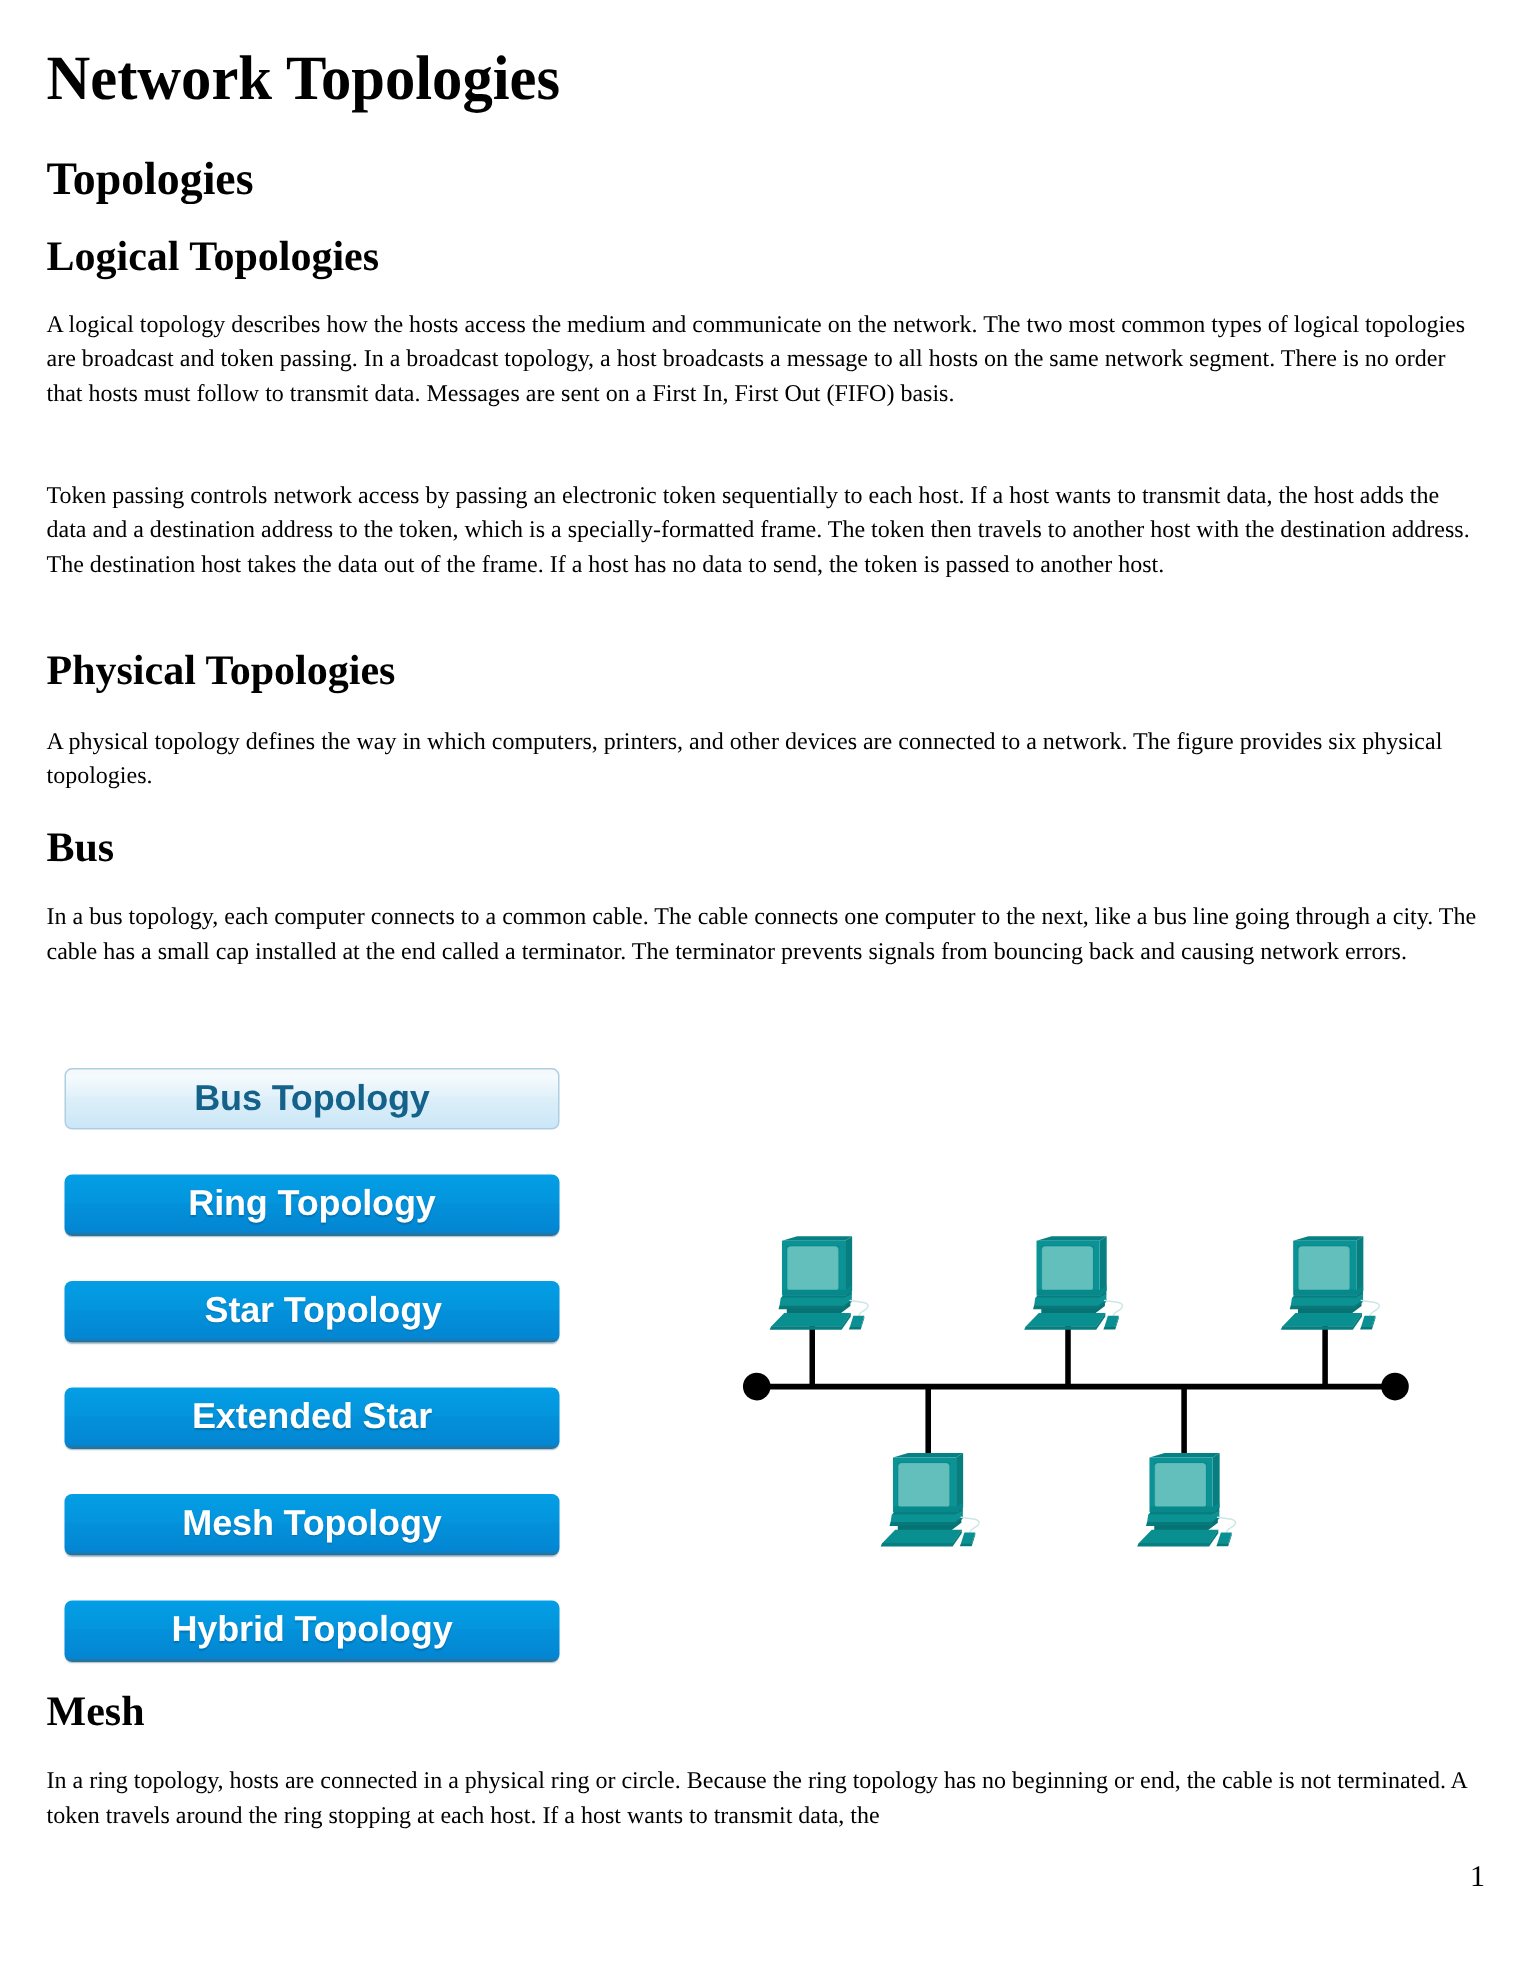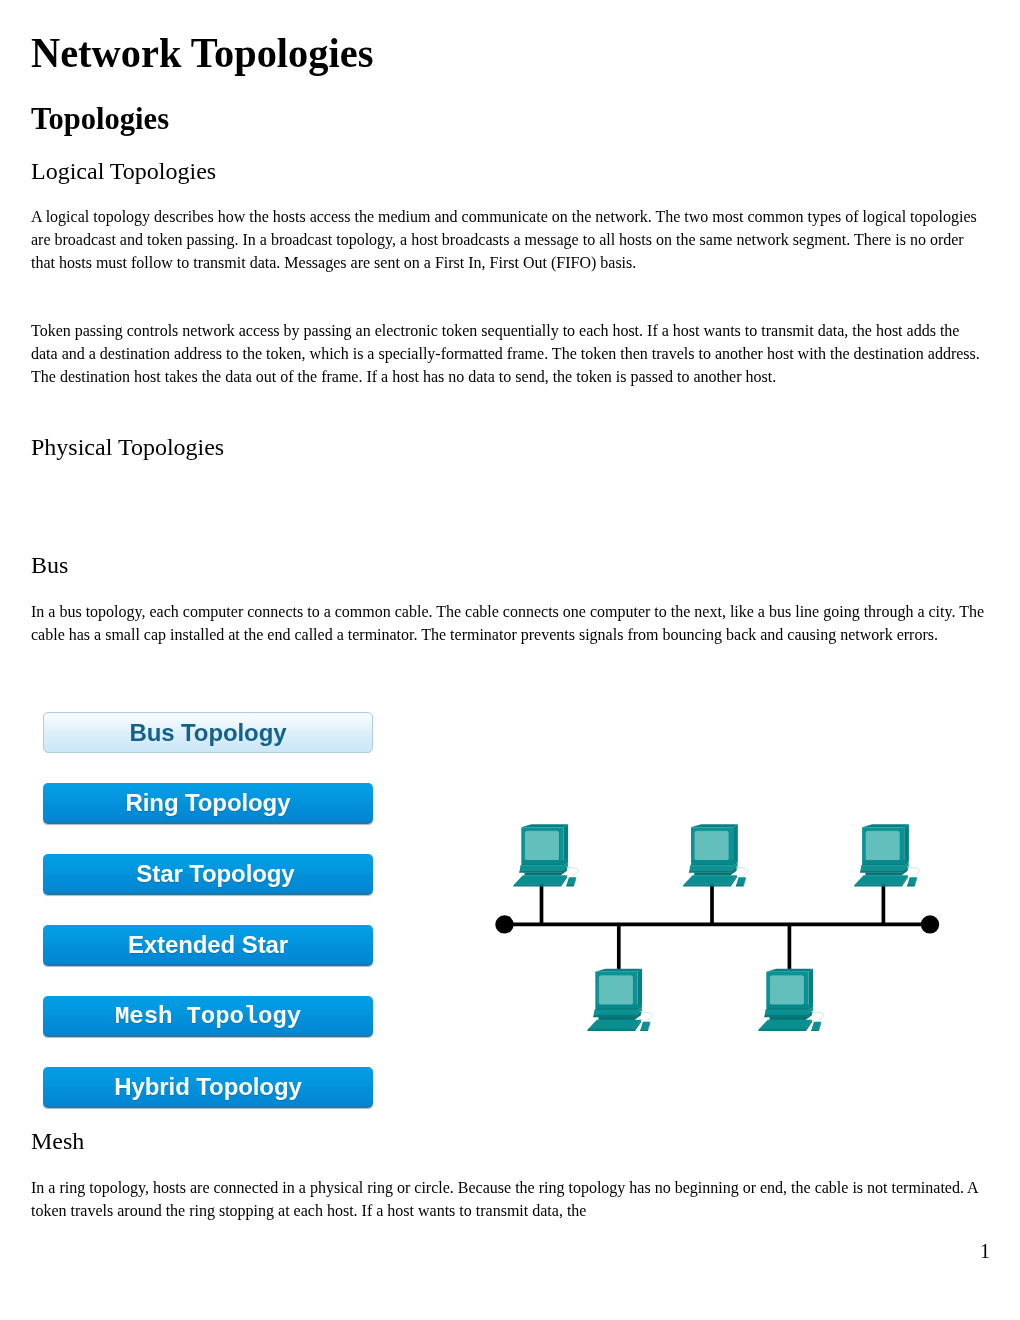--- a/index.html
+++ b/index.html
@@ -6,21 +6,21 @@
   html, body { margin:0; padding:0; background:#ffffff; }
   body {
     width:1020px; height:1320px;
     font-family:"Liberation Serif", serif;
     color:#000000;
     font-size:20px;
   }
   .page { position:relative; width:1020px; height:1320px; overflow:hidden; background:#fff;border-radius:25px; }
   h1.title { font-size:42px; font-weight:bold; margin:0; line-height:46px; transform:scaleX(0.962); transform-origin:left top; }
   h2.sub { font-size:31px; font-weight:bold; margin:0; line-height:34px; transform:scaleX(0.985); transform-origin:left top; }
-  h3.hd { font-size:24px; font-weight:normal; margin:0; line-height:23px; }
+  h3.hd { font-size:28px; font-weight:bold; margin:0; line-height:23px; }
   p.body { font-size:16px; line-height:23px; margin:0; text-align:left; }
   .pagenum { position:absolute; font-size:20px; line-height:23px; }
   .abs { position:absolute; left:31px; }
 
   
   .figure { position:absolute; left:0; top:15px; width:832px; height:1320px; pointer-events:none; }
   .btnlist { position:absolute; left:43px; top:697px; width:330px; }
   .tbtn {
     position:absolute; left:0; width:330px; height:41px;
     border-radius:5px;
@@ -53,20 +53,21 @@
   <h2 class="sub abs" style="top:102px">Topologies</h2>
 
   <h3 class="hd abs" style="top:160px">Logical Topologies</h3>
 
   <p class="body abs" style="top:205px; width:958px">A logical topology describes how the hosts access the medium and communicate on the network. The two most common types of logical topologies are broadcast and token passing. In a broadcast topology, a host broadcasts a message to all hosts on the same network segment. There is no order that hosts must follow to transmit data. Messages are sent on a First In, First Out (FIFO) basis.</p>
 
   <p class="body abs" style="top:319px; width:958px">Token passing controls network access by passing an electronic token sequentially to each host. If a host wants to transmit data, the host adds the data and a destination address to the token, which is a specially-formatted frame. The token then travels to another host with the destination address. The destination host takes the data out of the frame. If a host has no data to send, the token is passed to another host.</p>
 
   <h3 class="hd abs" style="top:436px">Physical Topologies</h3>
 
+  <p class="body abs" style="top:483px; width:958px">A physical topology defines the way in which computers, printers, and other devices are connected to a network. The figure provides six physical topologies.</p>
 
   <h3 class="hd abs" style="top:554px">Bus</h3>
 
   <p class="body abs" style="top:600px; width:958px">In a bus topology, each computer connects to a common cable. The cable connects one computer to the next, like a bus line going through a city. The cable has a small cap installed at the end called a terminator. The terminator prevents signals from bouncing back and causing network errors.</p>
 
   <h3 class="hd abs" style="top:1130px">Mesh</h3>
 
   <p class="body abs" style="top:1176px; width:958px">In a ring topology, hosts are connected in a physical ring or circle. Because the ring topology has no beginning or end, the cable is not terminated. A token travels around the ring stopping at each host. If a host wants to transmit data, the</p>
 
   <div class="figure">
@@ -76,21 +77,21 @@
         </div>
         <div class="tbtn normal" style="top: 70.9px;">
           <span>Ring Topology</span>
         </div>
         <div class="tbtn normal" style="top: 141.8px; padding-left: 15px;">
           <span>Star Topology</span>
         </div>
         <div class="tbtn normal" style="top: 212.7px;">
           <span>Extended Star</span>
         </div>
-        <div class="tbtn normal" style="top: 283.6px; font-family: Liberation Mono, monospace;">
+        <div class="tbtn normal" style="top: 283.6px;">
           <span>Mesh Topology</span>
         </div>
         <div class="tbtn normal" style="top: 354.5px;">
           <span>Hybrid Topology</span>
         </div>
       </div>
     <svg class="diagram" width="470" height="250" viewBox="0 0 470 250" xmlns="http://www.w3.org/2000/svg">
       <defs>
         <linearGradient id="gScreen" x1="0" y1="0" x2="0" y2="1">
           <stop offset="0" stop-color="#7ec9c5"></stop>

